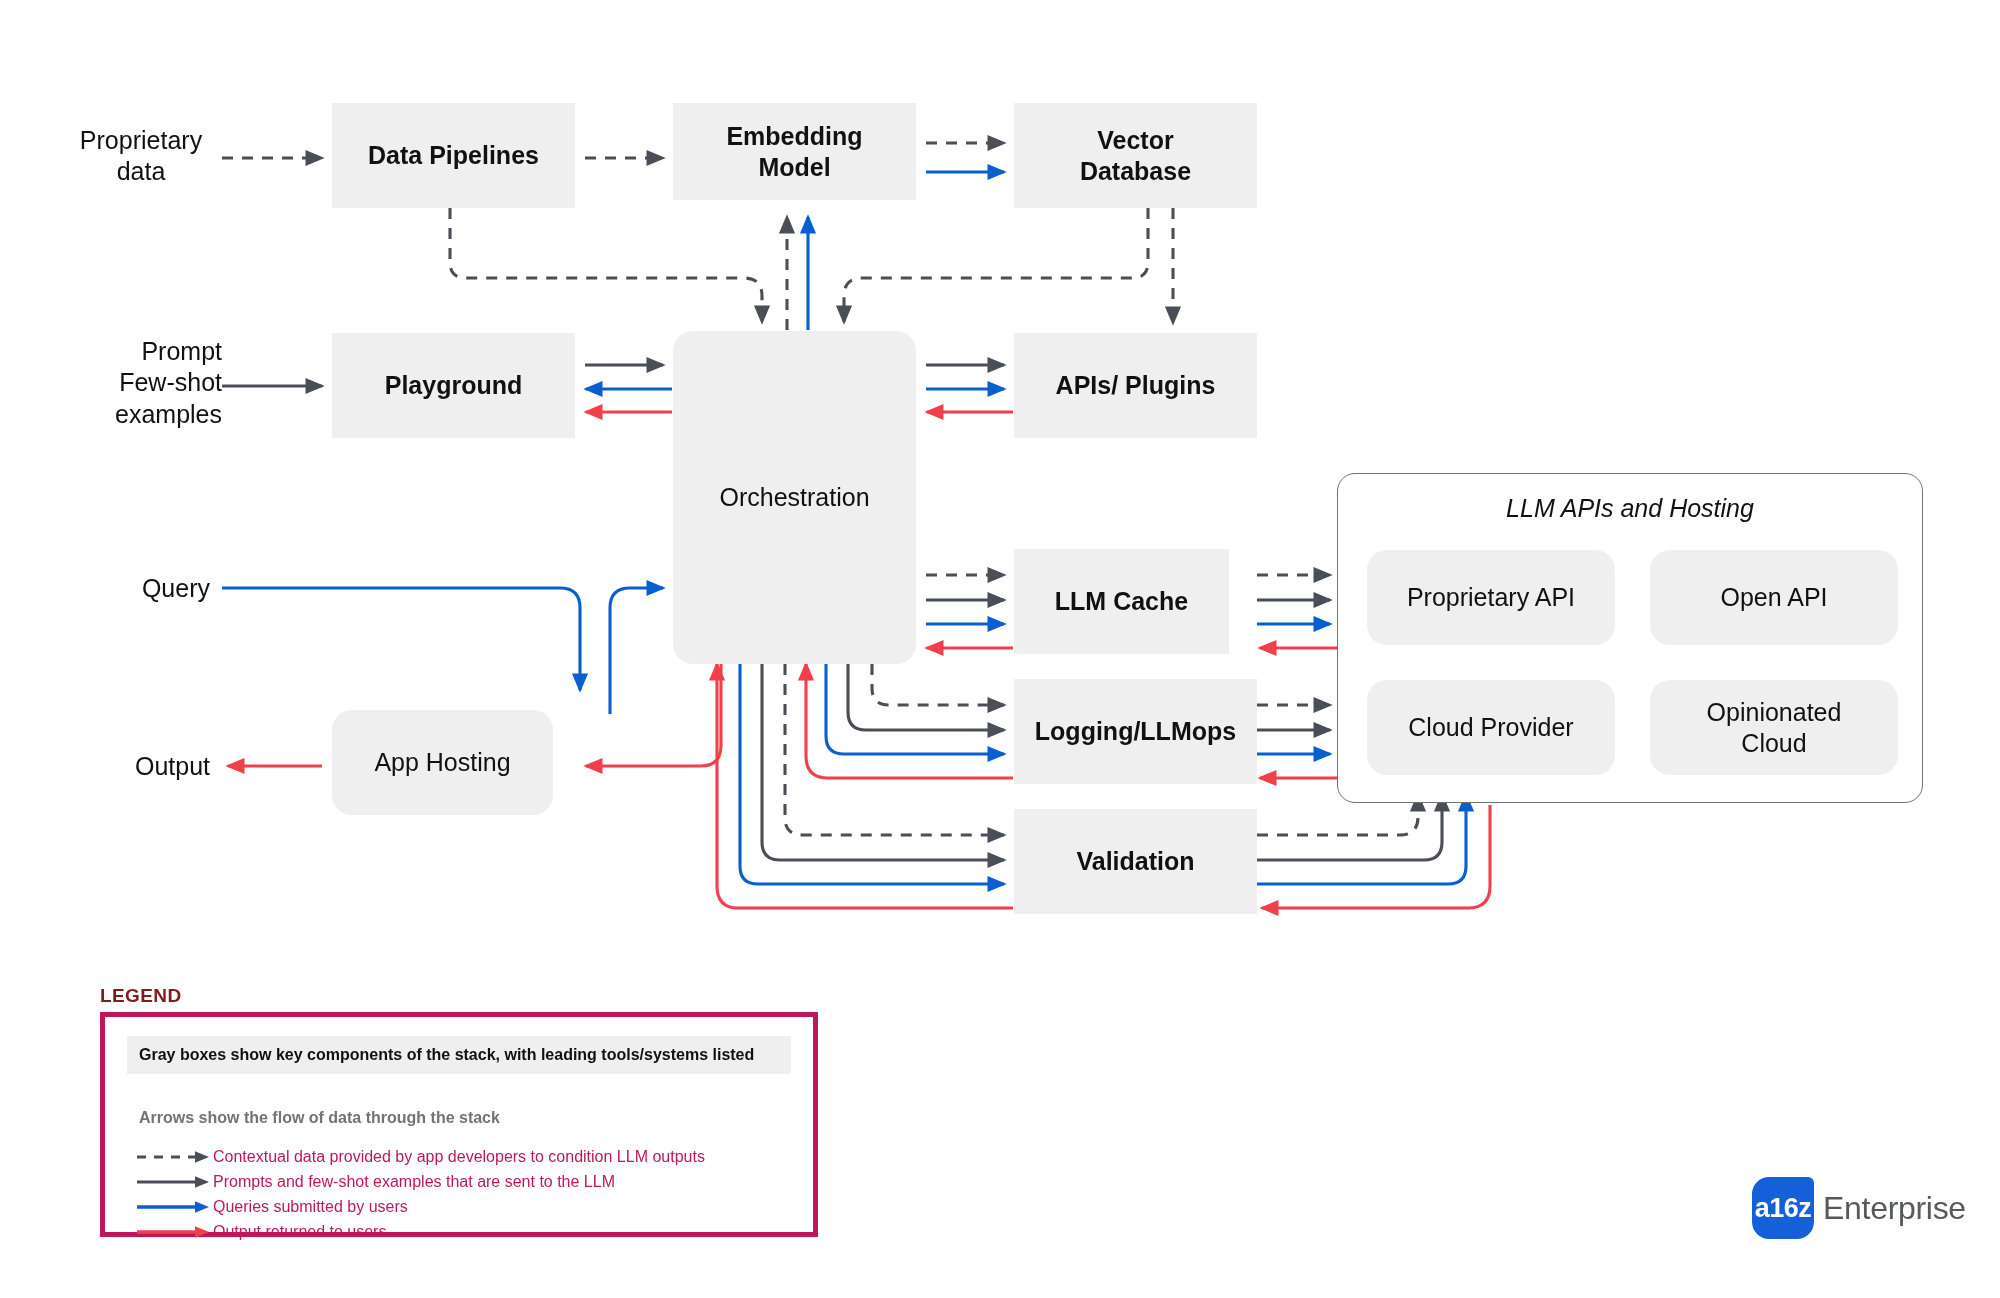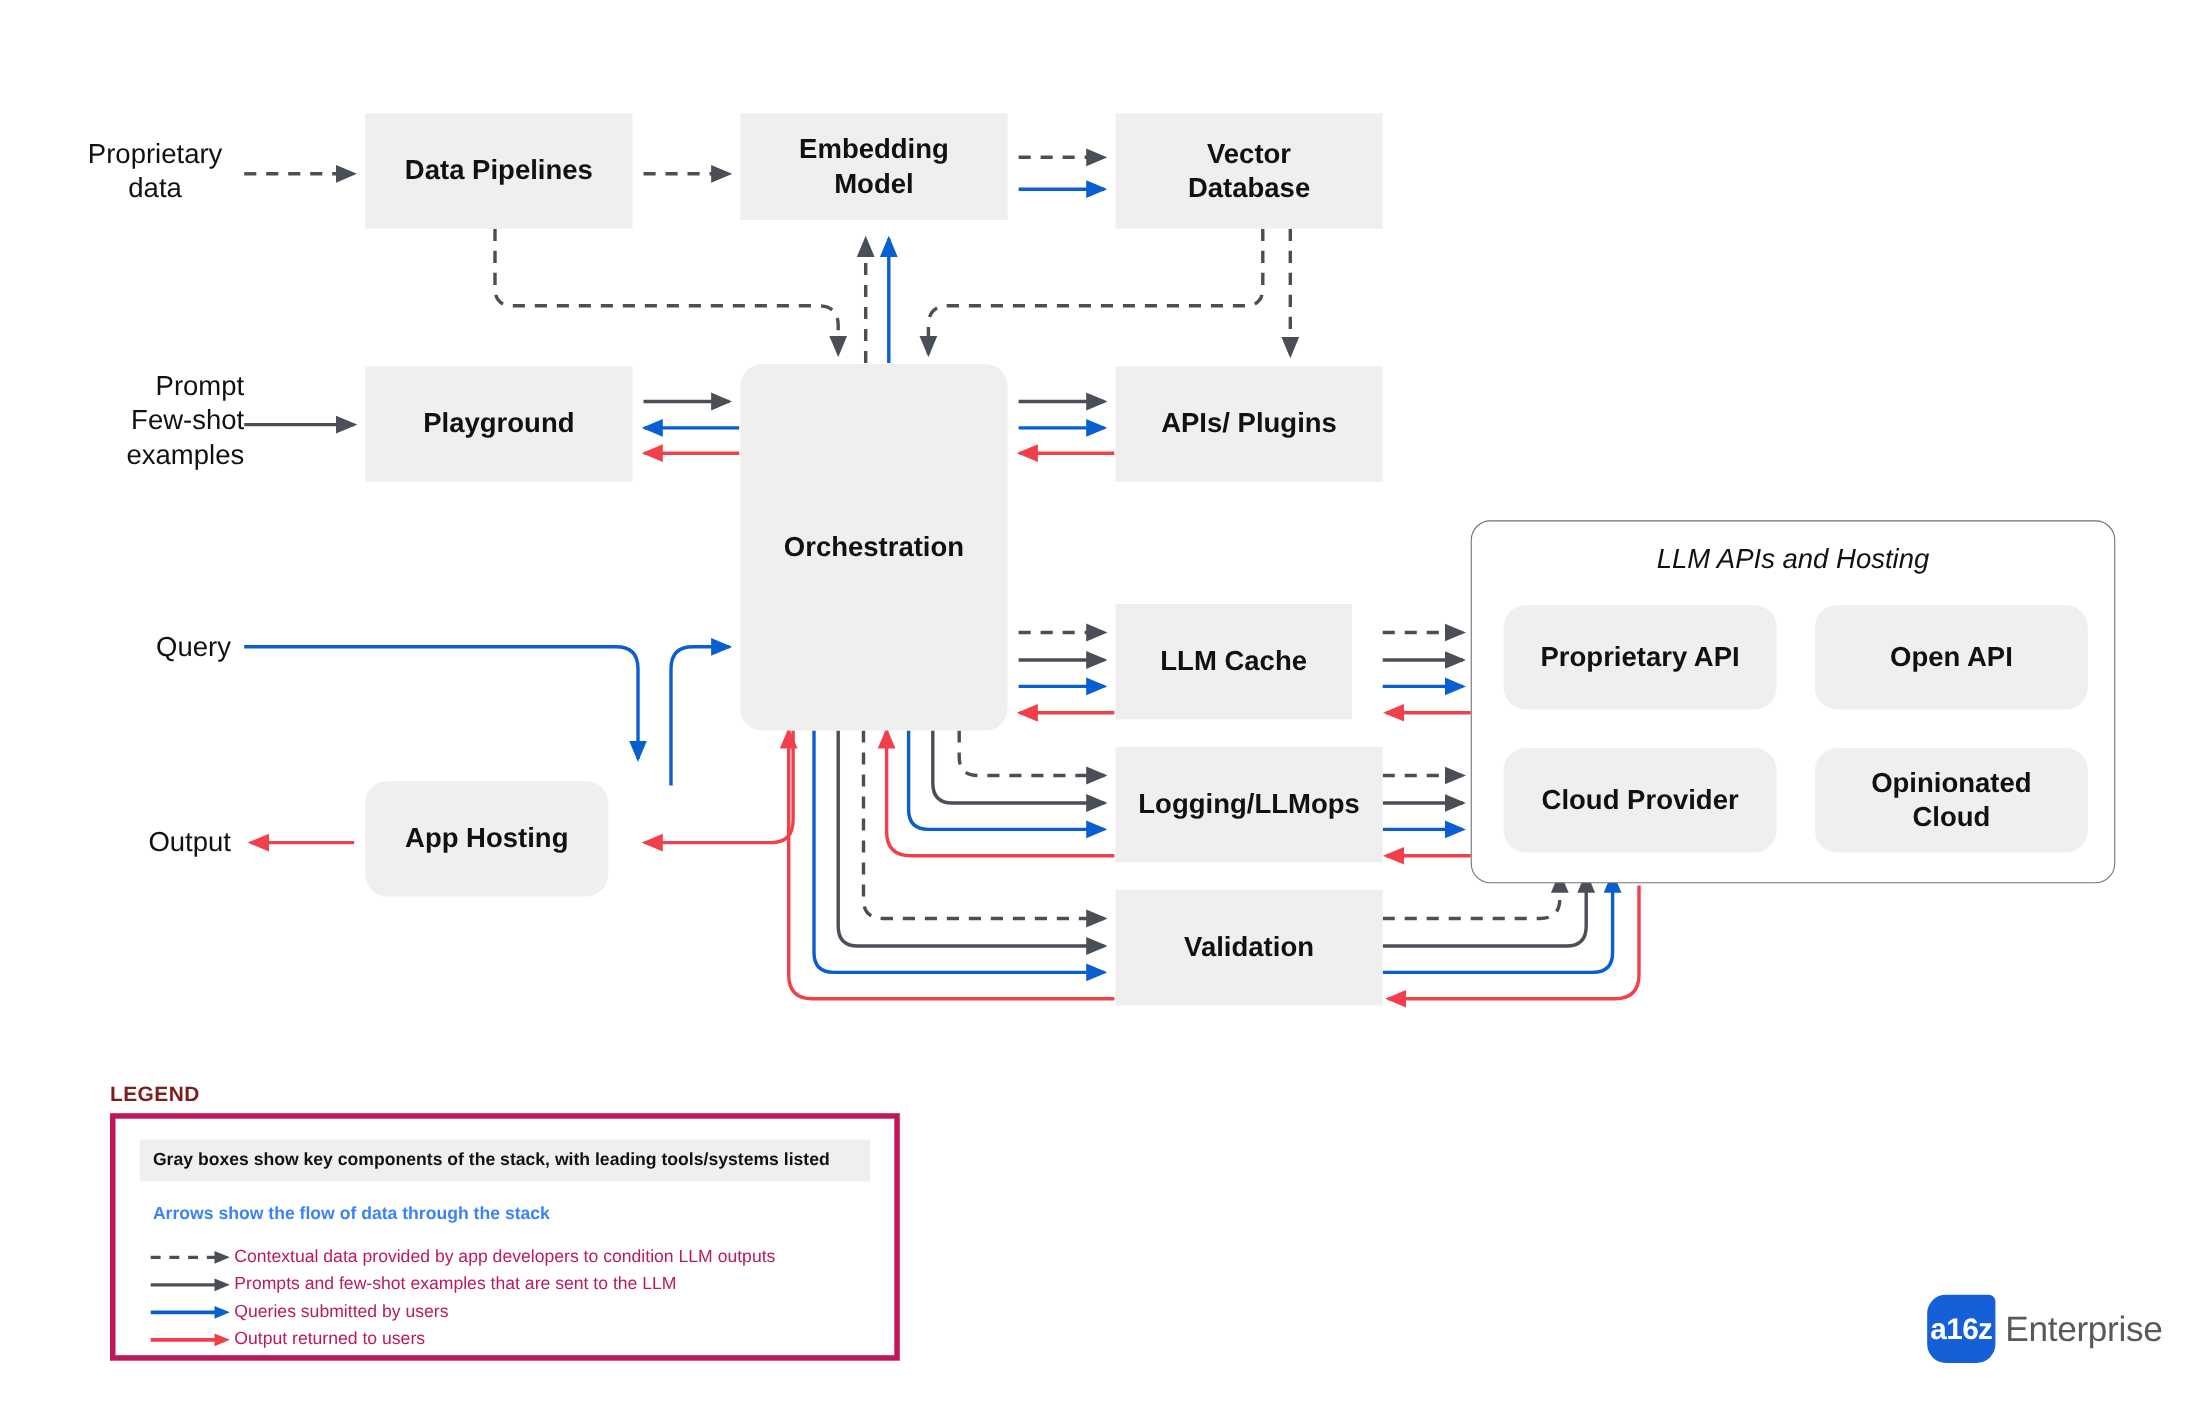--- a/index.html
+++ b/index.html
@@ -2,33 +2,33 @@
 <html><head>
 <meta charset="utf-8">
 <style>
   html,body{margin:0;padding:0;background:#ffffff;}
   body{width:2000px;height:1298px;font-family:"Liberation Sans",sans-serif;color:#1a1a1a;overflow:hidden;position:relative;}
   #stage{position:relative;width:2000px;height:1298px;}
   svg#wires{position:absolute;left:0;top:0;width:2000px;height:1298px;pointer-events:none;}
 
   .node{position:absolute;background:#efefef;display:flex;align-items:center;justify-content:center;text-align:center;
         font-weight:700;font-size:25px;line-height:1.22;color:#111;box-sizing:border-box;padding:4px 10px;}
-  .node.light{font-weight:700;border-radius:20px;}
+  .node.light{font-weight:400;border-radius:20px;}
   .iolabel{position:absolute;font-size:25px;font-weight:400;color:#111;text-align:right;line-height:1.25;}
   .iolabel.ctr{text-align:center;}
 
   #llmpanel{position:absolute;border:1.6px solid #6f7277;border-radius:18px;background:#fff;box-sizing:border-box;}
   #llmpanel .ptitle{position:absolute;left:0;right:0;top:20px;text-align:center;font-style:italic;font-size:25px;color:#111;font-weight:400;}
 
   
   #legendWrap{position:absolute;left:100px;top:985px;width:720px;}
   #legendTitle{color:#7f1d1d;font-weight:700;font-size:19px;letter-spacing:.4px;margin-bottom:5px;}
   #legendBox{border:5px solid #be185d;width:718px;height:225px;box-sizing:border-box;padding:19px 0 0 0;background:#fff;position:relative;}
   #legendBanner{background:#efefef;margin:0 22px 0 22px;padding:10px 12px;font-size:16px;font-weight:700;color:#111;}
-  #legendSub{margin:21px 0 0 34px;font-size:16px;font-weight:700;color:#3b82f6;}
+  #legendSub{margin:35px 0 0 34px;font-size:16px;font-weight:700;color:#737373;}
   .lrow{display:flex;align-items:center;margin:0 0 0 30px;height:25px;}
   .lrows{margin-top:17px;}
   .lswatch{width:78px;height:18px;position:relative;flex:0 0 78px;}
   .lswatch svg{position:absolute;left:0;top:0;}
   .ltext{font-size:16px;color:#be185d;margin-left:0;font-weight:400;}
 
   
   #logo{position:absolute;left:1752px;top:1177px;display:flex;align-items:center;}
   #logoMark{width:62px;height:62px;background:#1560d8;border-radius:17px 6px 17px 17px;display:flex;align-items:center;justify-content:center;}
   #logoMark span{color:#fff;font-size:27px;font-weight:700;letter-spacing:-.5px;line-height:1;}

